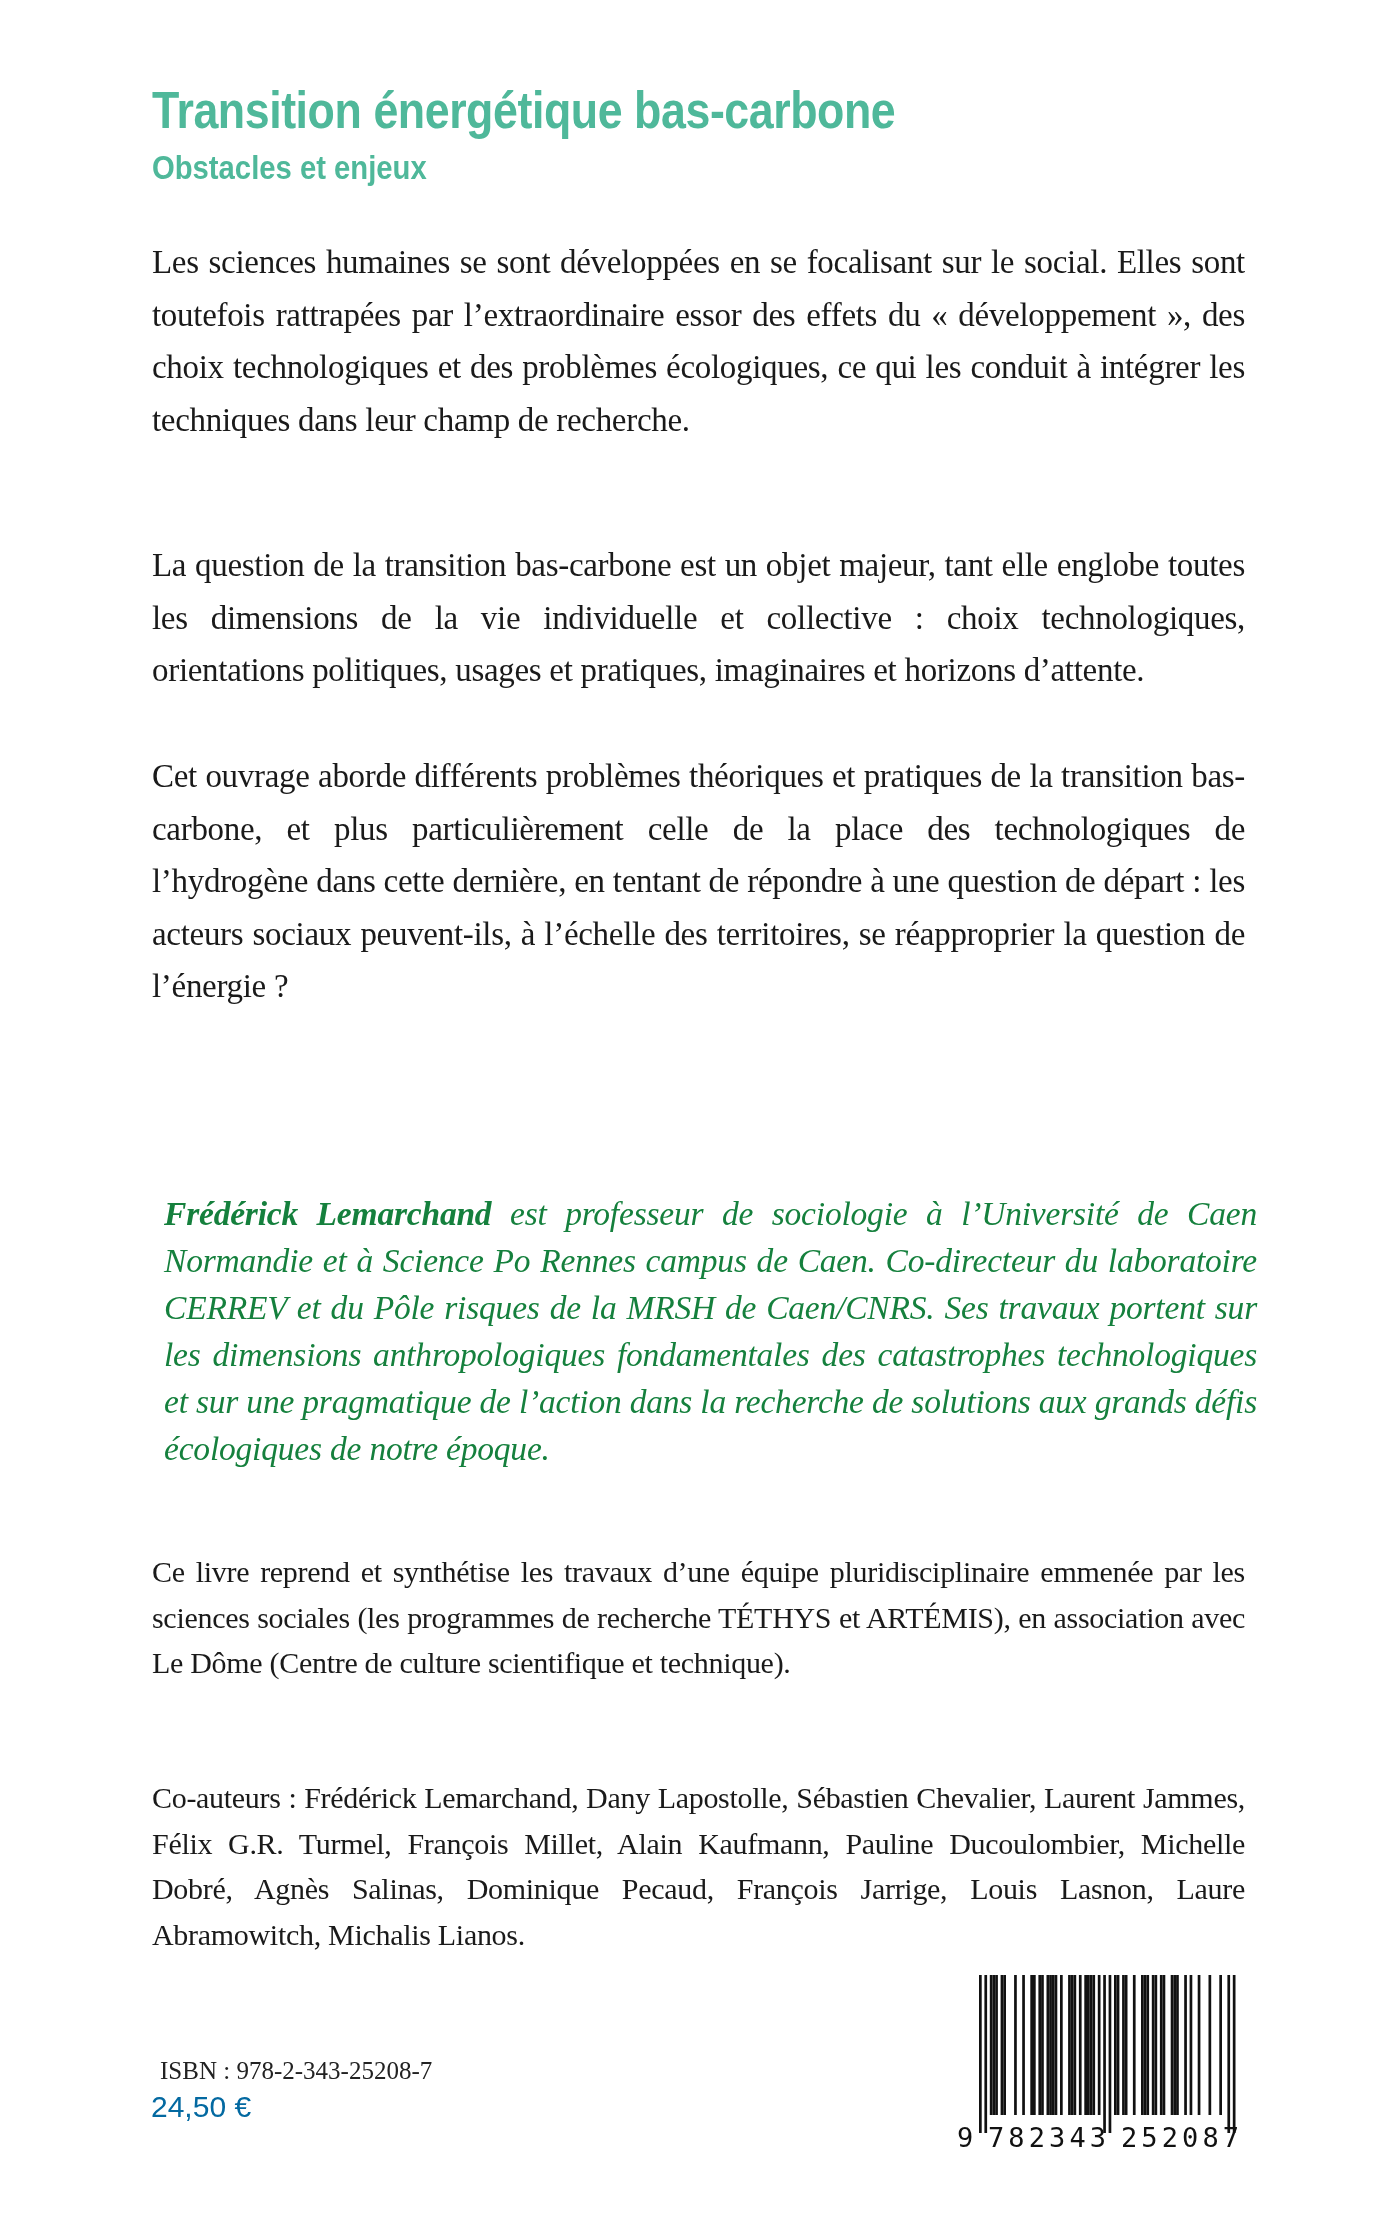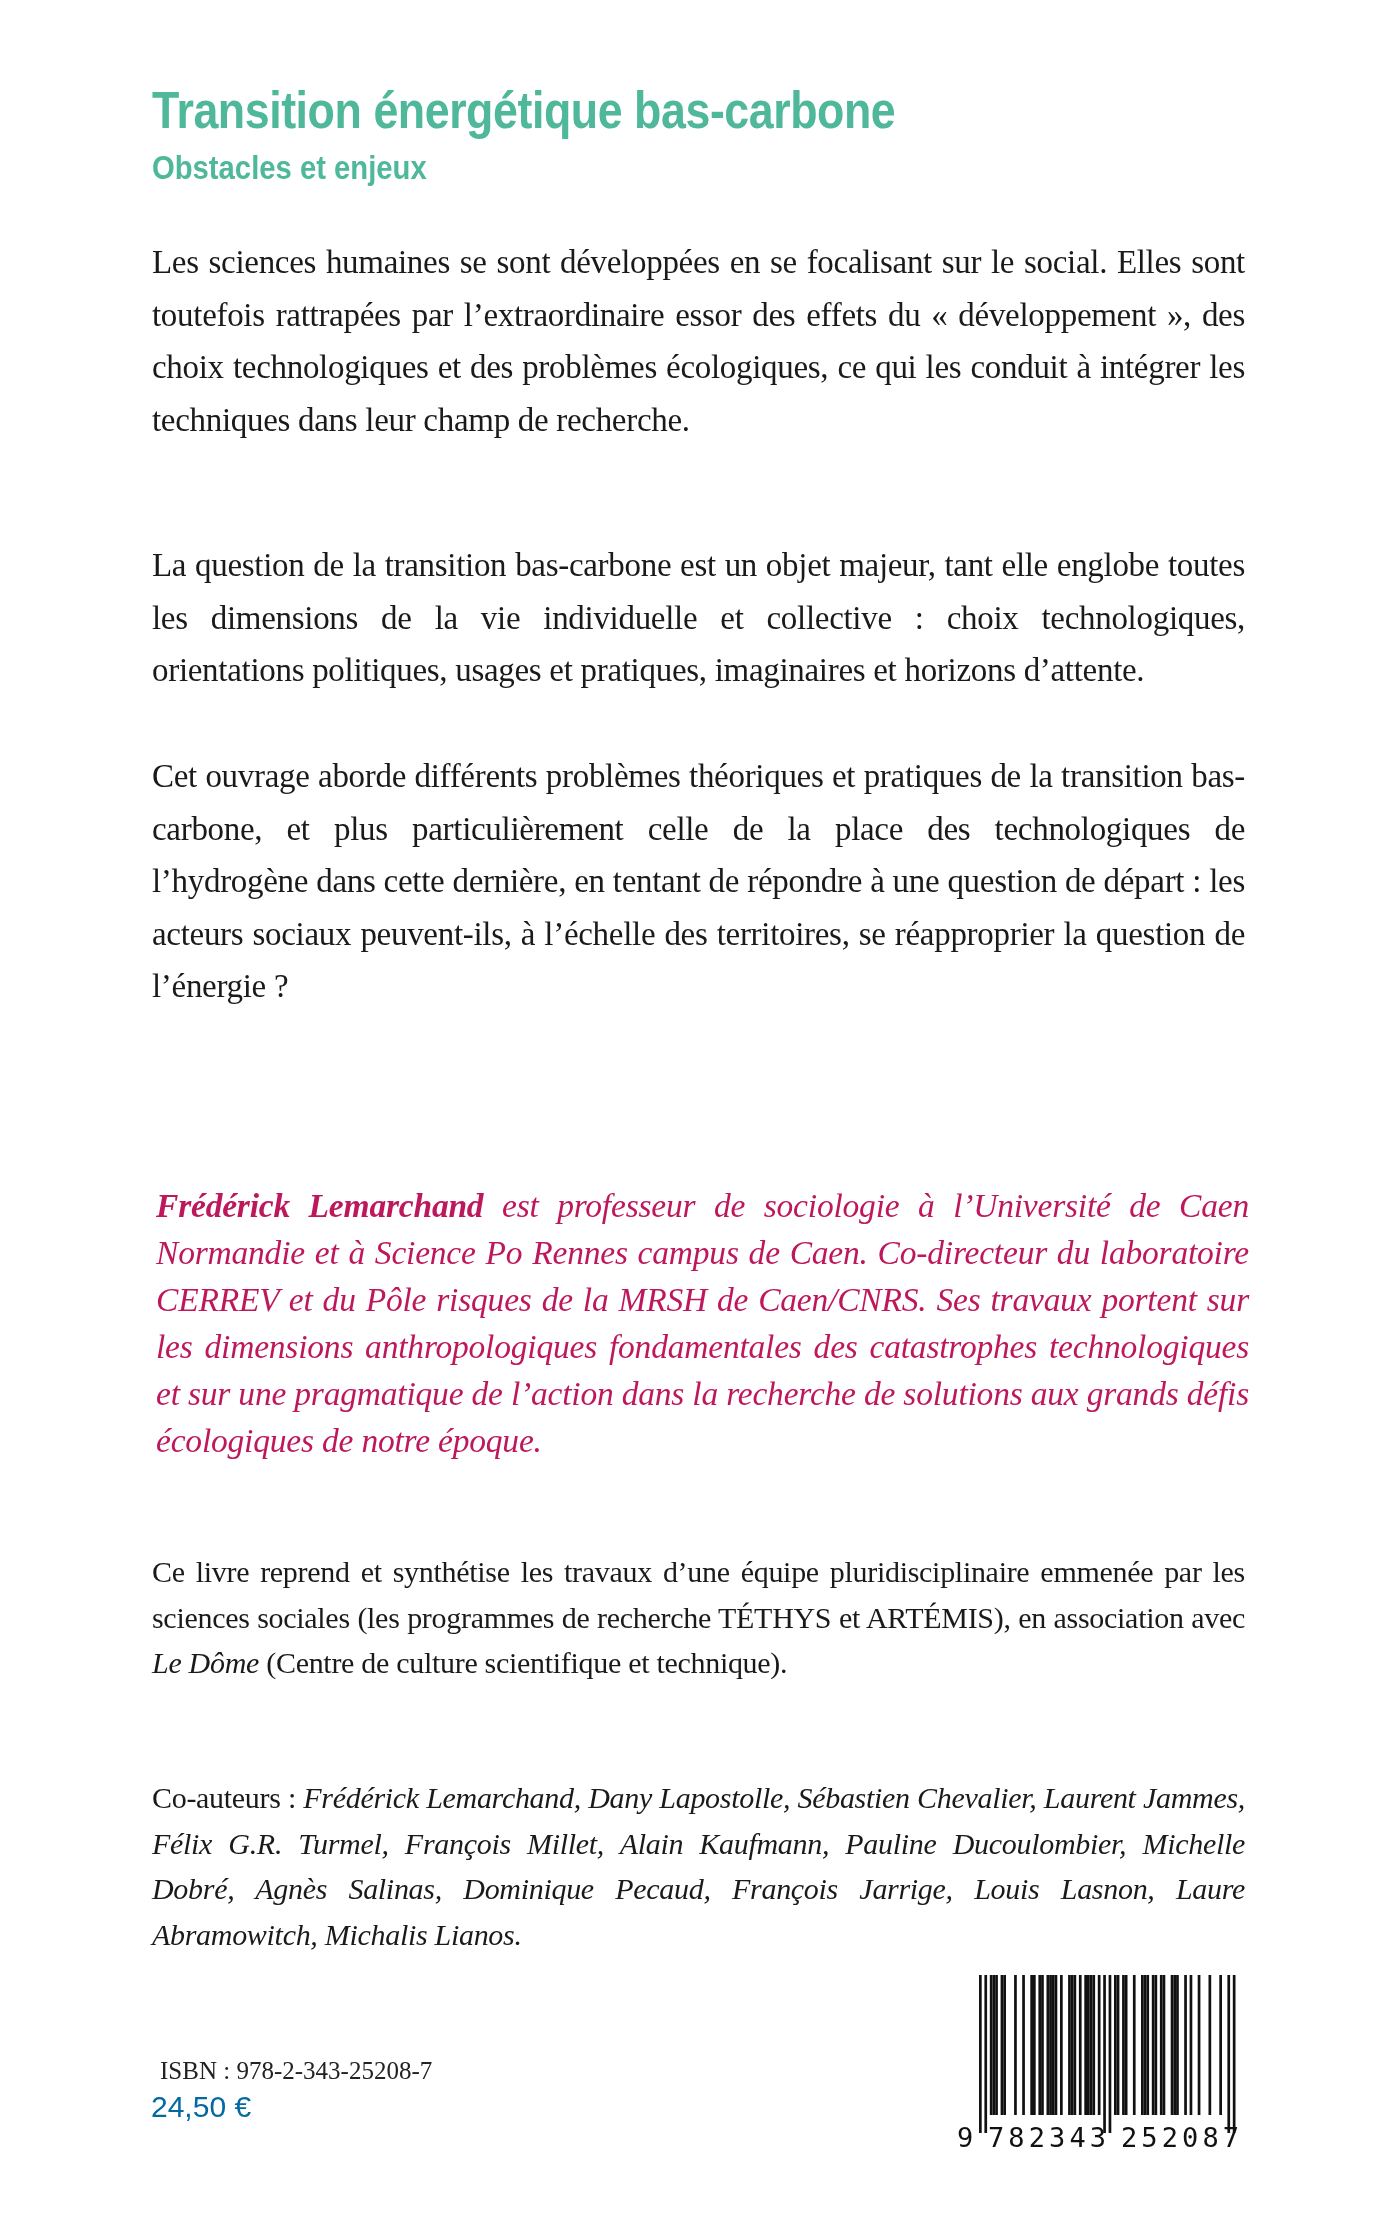--- a/index.html
+++ b/index.html
@@ -27,31 +27,31 @@
     text-align: justify; margin: 0;
   }
   .p-main { font-size: 33px; line-height: 52.5px; letter-spacing: -0.3px; }
   #p1 { top: 236px; }
   #p2 { top: 539px; }
   #p3 { top: 750px; }
 
   .bio {
     position: absolute; left: 152px; width: 1093px; top: 1178px;
     font-family: "Liberation Serif", serif; font-style: italic;
-    font-size: 33.5px; line-height: 47px; color: #be185d;
-    text-align: justify; margin: 4px; letter-spacing: -0.2px;
+    font-size: 33.5px; line-height: 47px; color: #15803d;
+    text-align: justify; margin: 12px; letter-spacing: -0.2px;
   }
   .bio .author-name { font-weight: bold; }
 
   .p-small {
     font-size: 30px; line-height: 45.5px; letter-spacing: -0.3px;
   }
   #p-livre { top: 1549px; }
   #p-coauteurs { top: 1775px; }
-  .em { font-style: italic; }
+  .em { }
 
   .isbn {
     position: absolute; left: 152px; top: 2050px;
     font-family: "Liberation Serif", serif; font-size: 25px; color: #222;
     margin: 8px; line-height: 1;
   }
   .price {
     position: absolute; left: 151px; top: 2092px;
     font-family: "Liberation Sans", sans-serif; font-size: 30px; color: #0369a1;
     margin: 0; line-height: 1;

